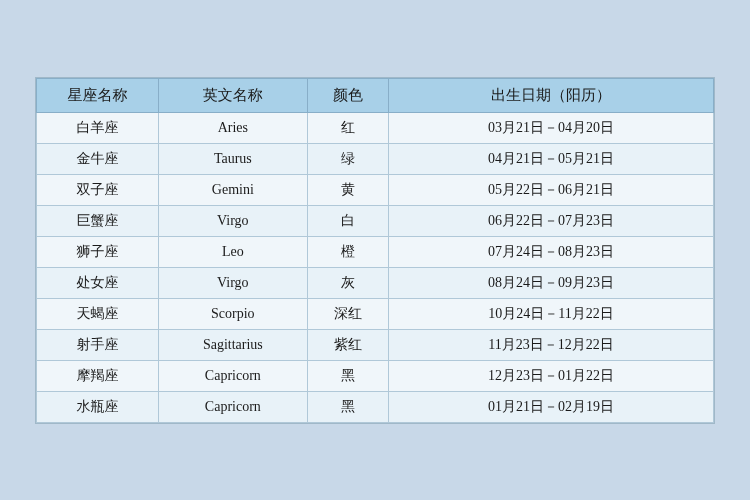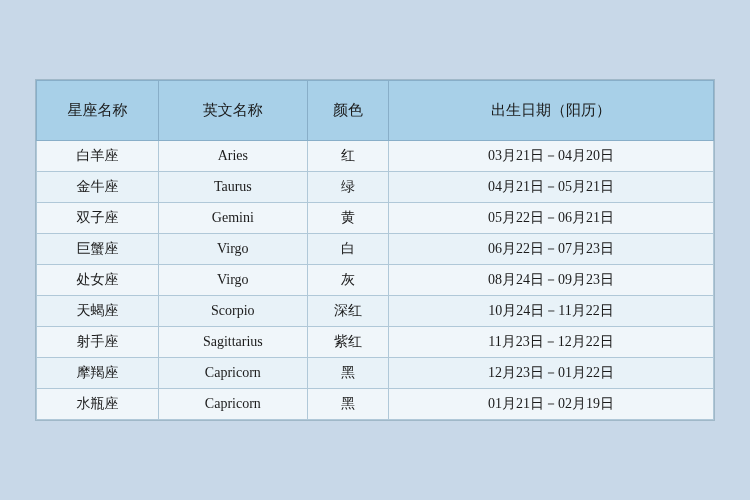--- a/index.html
+++ b/index.html
@@ -17,21 +17,21 @@
       border: 1px solid #a0b8c8;
       width: 680px;
     }
     table {
       width: 100%;
       border-collapse: collapse;
     }
     thead tr th {
       background-color: #a8d0e8;
       border: 1px solid #88aec8;
-      padding: 20px 10px;
+      padding: 7px 10px;
       text-align: center;
       font-size: 15px;
       font-weight: normal;
       color: #1a1a1a;
     }
     tbody tr td {
       border: 1px solid #b0c8d8;
       padding: 6px 10px;
       text-align: center;
       font-size: 14px;
@@ -78,20 +78,26 @@
           <td>黄</td>
           <td>05月22日－06月21日</td>
         </tr>
         <tr>
           <td>巨蟹座</td>
           <td>Virgo</td>
           <td>白</td>
           <td>06月22日－07月23日</td>
         </tr>
         <tr>
+          <td>狮子座</td>
+          <td>Leo</td>
+          <td>橙</td>
+          <td>07月24日－08月23日</td>
+        </tr>
+        <tr>
           <td>处女座</td>
           <td>Virgo</td>
           <td>灰</td>
           <td>08月24日－09月23日</td>
         </tr>
         <tr>
           <td>天蝎座</td>
           <td>Scorpio</td>
           <td>深红</td>
           <td>10月24日－11月22日</td>

